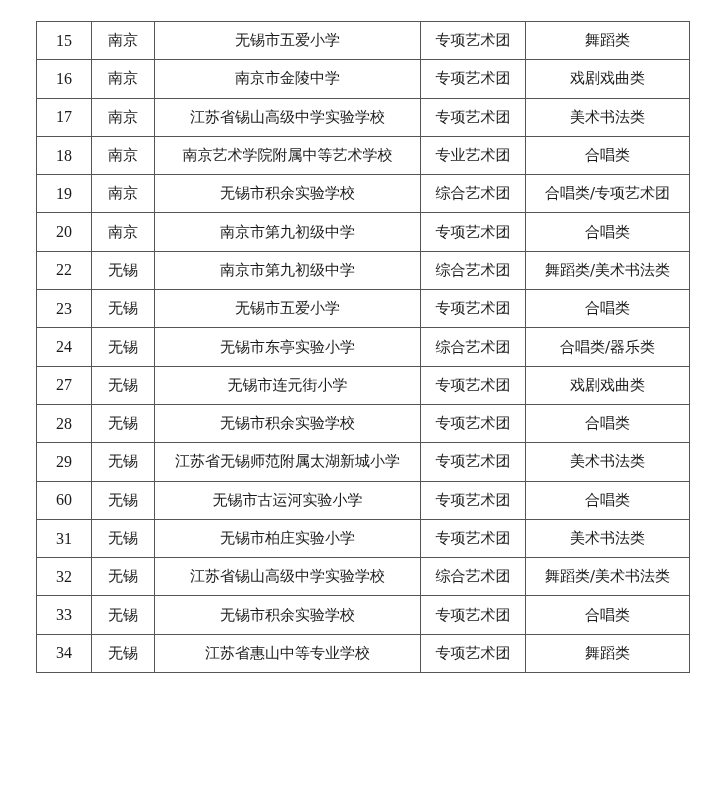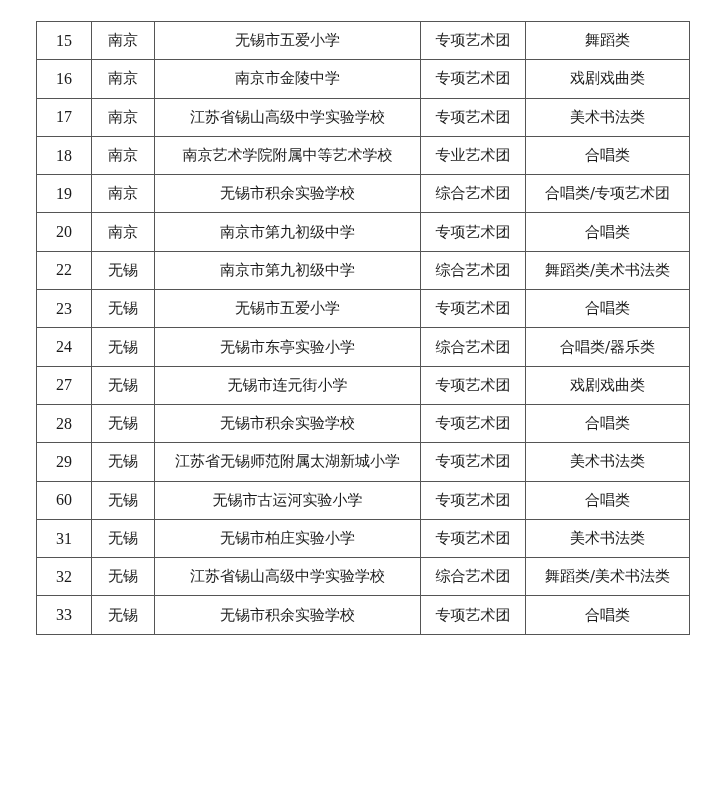--- a/index.html
+++ b/index.html
@@ -149,14 +149,21 @@
   </tr>
 
   <tr>
     <td class="num">33</td>
     <td>无锡</td>
     <td>无锡市积余实验学校</td>
     <td>专项艺术团</td>
     <td>合唱类</td>
   </tr>
 
+  <tr>
+    <td class="num">34</td>
+    <td>无锡</td>
+    <td>江苏省惠山中等专业学校</td>
+    <td>专项艺术团</td>
+    <td>舞蹈类</td>
+  </tr>
 </tbody>
 </table>
 
 </body></html>

